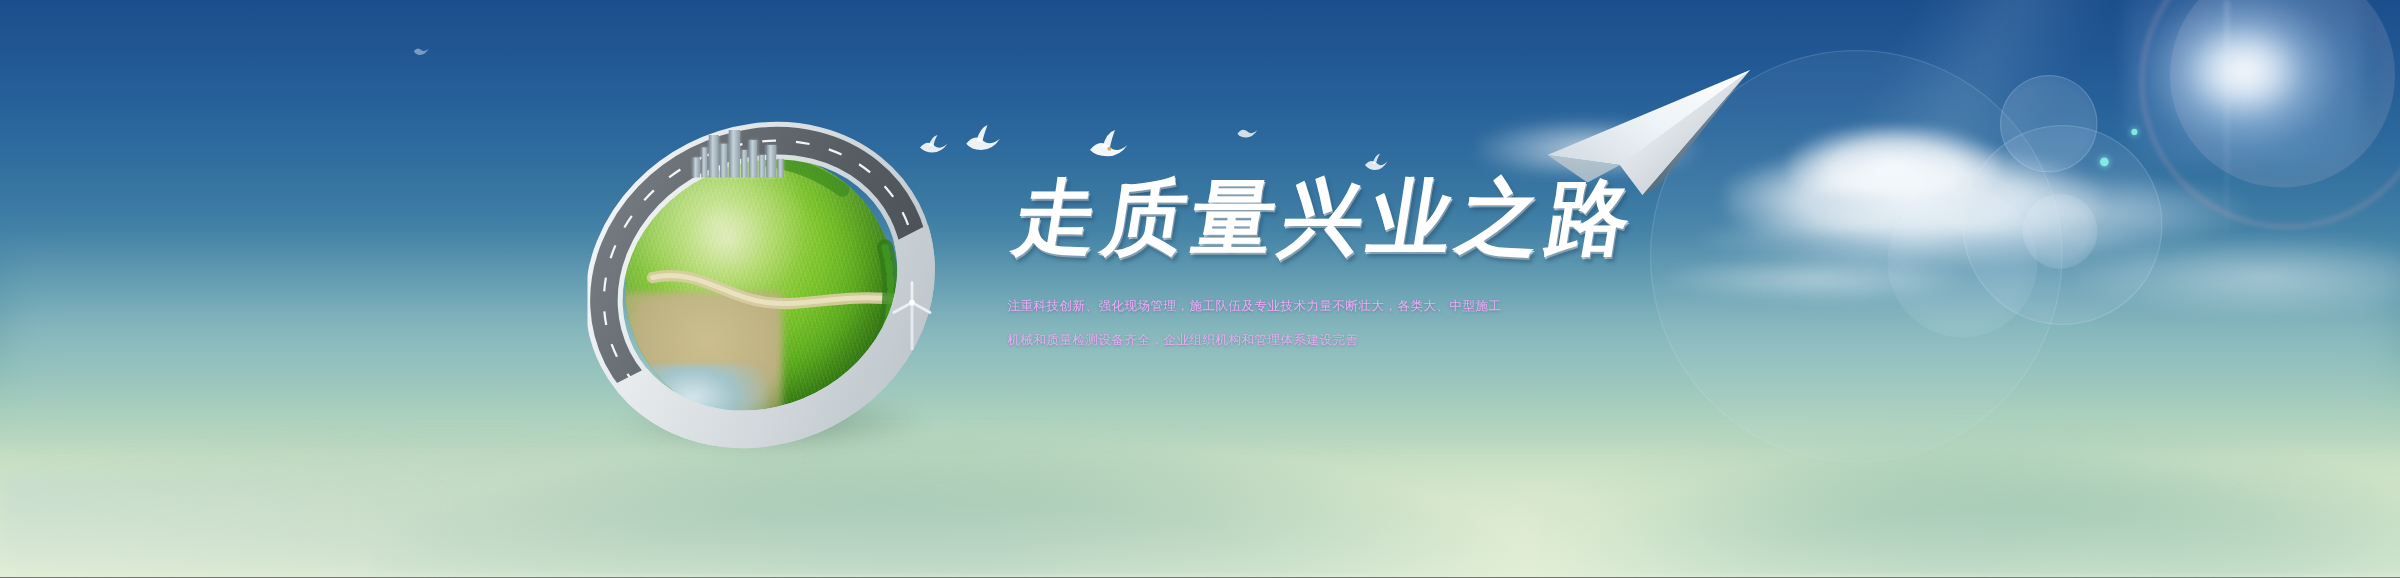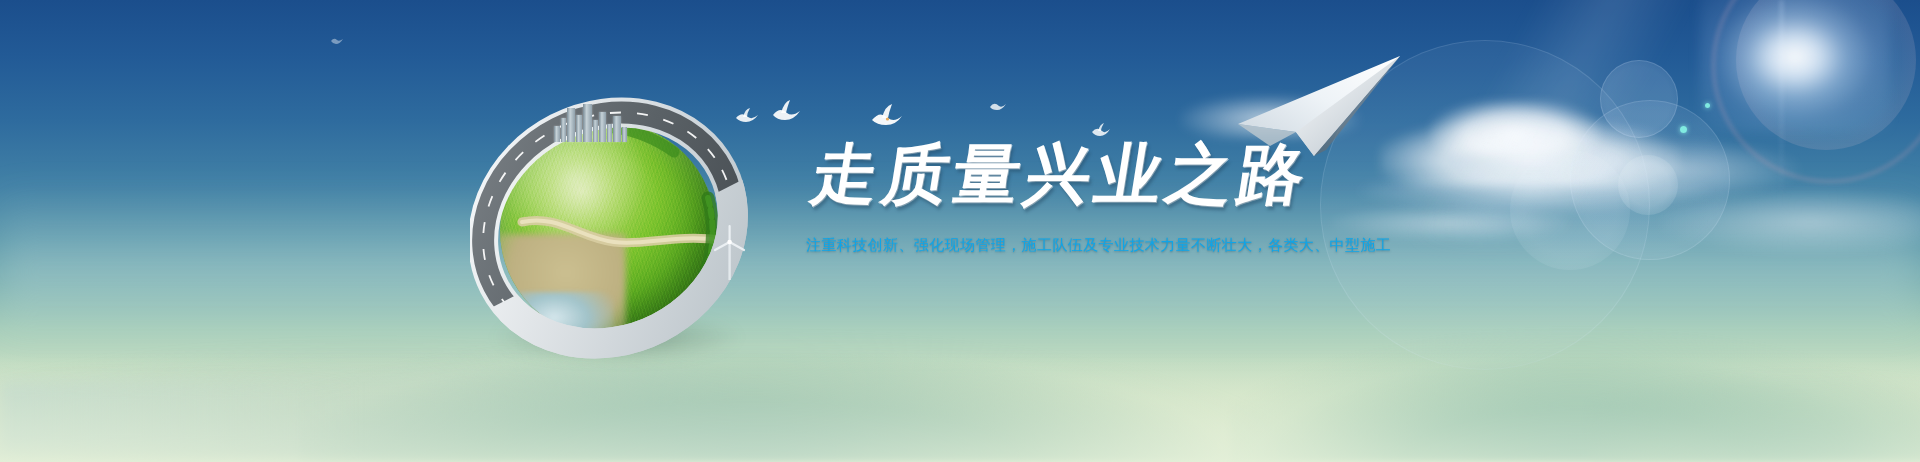--- a/index.html
+++ b/index.html
@@ -213,24 +213,24 @@
     color:#ffffff;
     letter-spacing:5px;
     transform:skewX(-9deg);
     transform-origin:left bottom;
     text-shadow:3px 4px 3px rgba(35,70,95,.40),
                 1px 1px 0 rgba(255,255,255,.65);
     white-space:nowrap;
   }
   .subtitle {
     margin-top:20px;
-    font-family:Liberation Serif, serif;
-    font-size:15px;
+    font-family:Liberation Sans, sans-serif;
+    font-size:10px;
     line-height:27px;
-    color:#0ea5e9;
+    color:#f0abfc;
     letter-spacing:.4px;
     text-shadow:0 1px 2px rgba(60,95,105,.55);
     white-space:nowrap;
   }
   .subtitle div:nth-child(2) { opacity:.92; }
 </style>
 </head>
 <body>
 
 <div id="banner">
@@ -380,16 +380,17 @@
         <line x1="19.6" y1="18" x2="5" y2="26"></line>
       </g>
       <circle cx="19.6" cy="18" r="2.3" fill="#ffffff"></circle>
     </svg>
   </div>
 
   <div class="copy">
     <div class="headline">走质量兴业之路</div>
     <div class="subtitle">
       <div>注重科技创新、强化现场管理，施工队伍及专业技术力量不断壮大，各类大、中型施工</div>
+      <div>机械和质量检测设备齐全，企业组织机构和管理体系建设完善</div>
     </div>
   </div>
 
 </div>
 
 </body></html>

